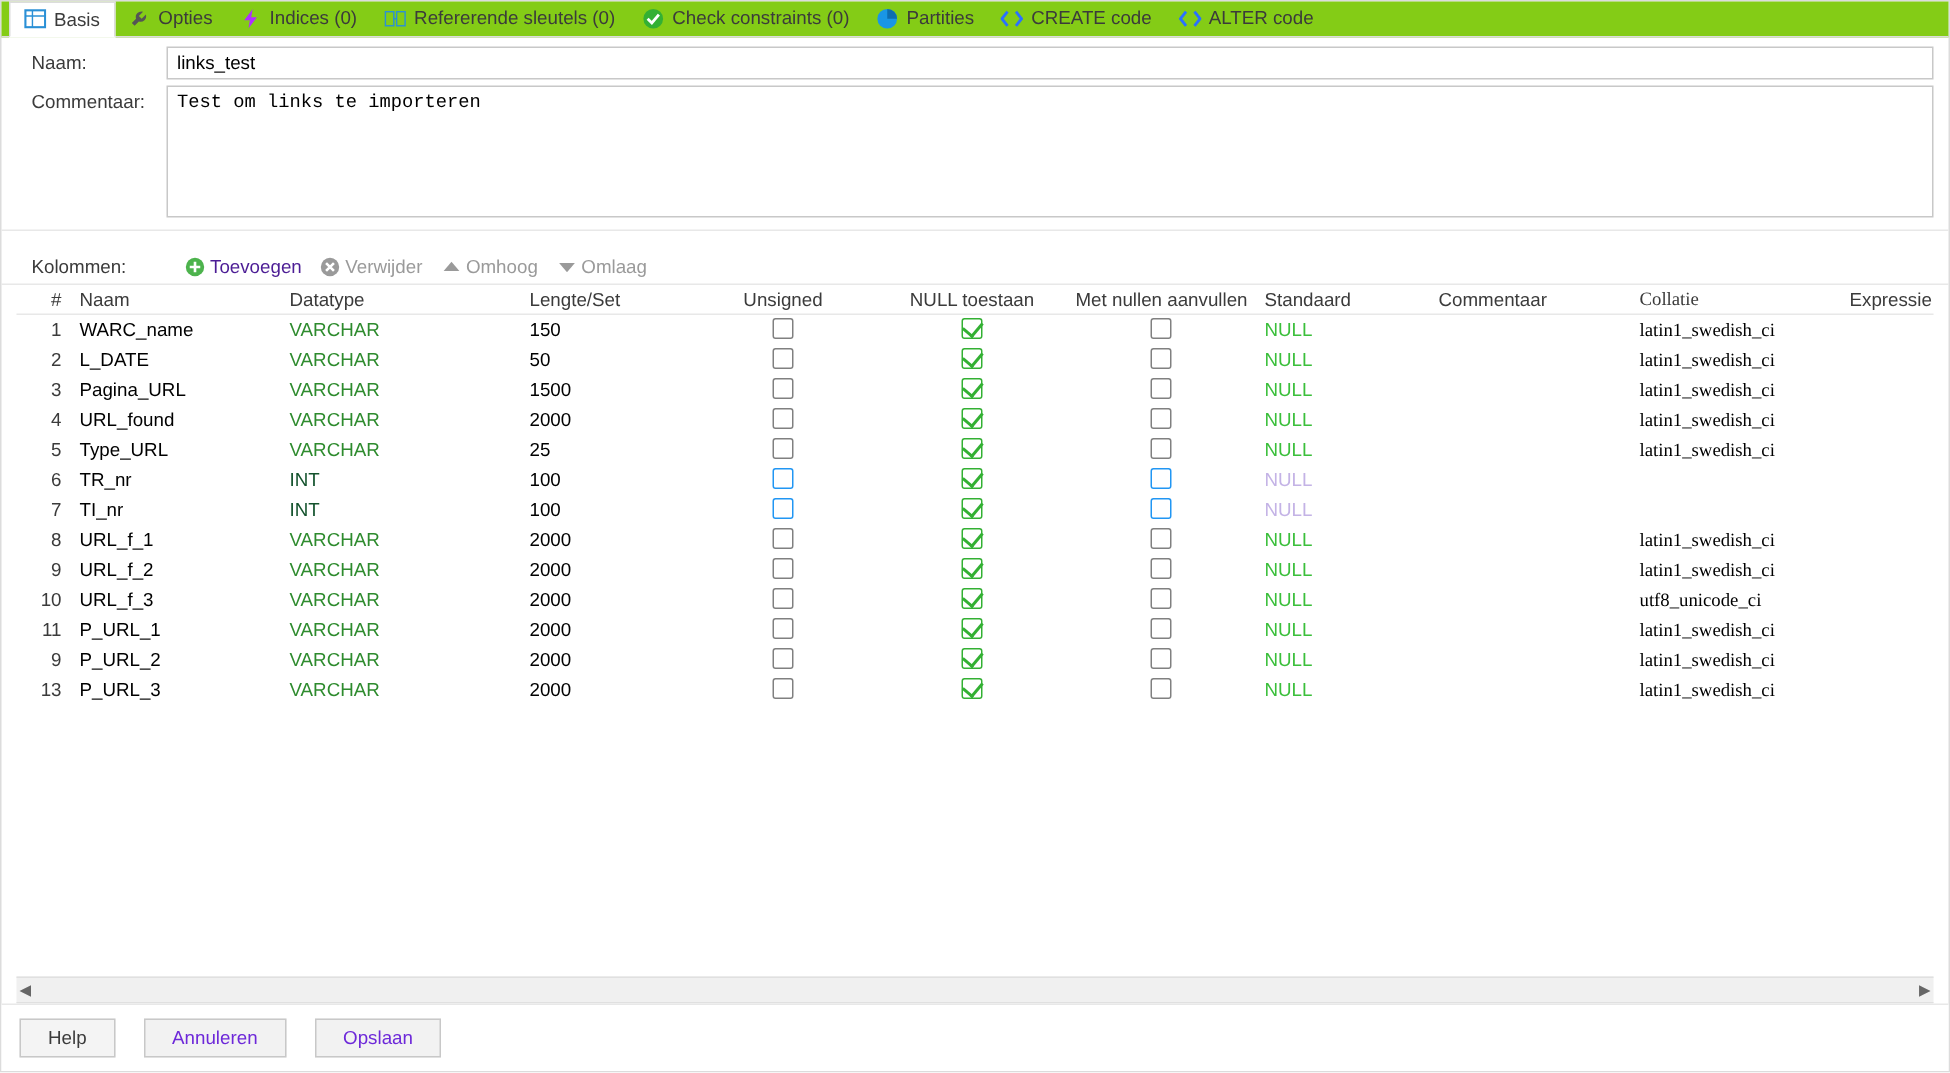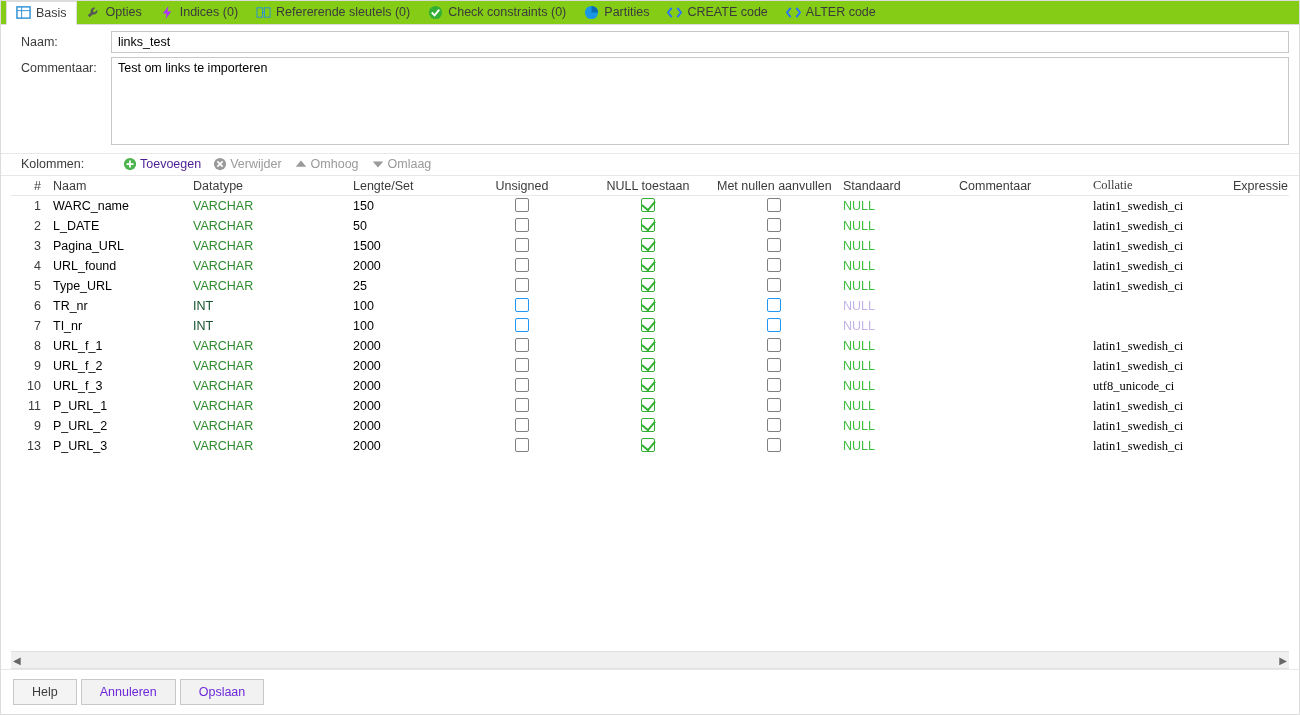--- a/index.html
+++ b/index.html
@@ -10,24 +10,24 @@
   .tabs { display:flex; align-items:center; border-bottom:1px solid #dcdcdc; background:#84cc16; padding-left:5px;}
   .tab { display:flex; align-items:center; gap:5px; padding:3px 9px 4px 9px; cursor:default; color:#3b3b3b;}
   .tab.active { background:#fff; border:1px solid #dcdcdc; border-bottom:1px solid #fff; margin-bottom:-1px;}
   .tab svg { width:15px; height:15px; }
 
   
   .form-area { padding:6px 10px 4px 20px; }
   .form-row { display:flex; align-items:flex-start; margin-bottom:4px; }
   .form-label { width:90px; color:#3b3b3b; padding-top:4px;}
   .form-input { flex:1; border:1px solid #c8c8c8; padding:3px 6px; background:#fff; }
-  .form-textarea { flex:1; border:1px solid #c8c8c8; padding:3px 6px; height:88px; resize:none; background:#fff; font-family:Liberation Sans, sans-serif; font-size:inherit;}
+  .form-textarea { flex:1; border:1px solid #c8c8c8; padding:3px 6px; height:88px; resize:none; background:#fff; font-family:Liberation Mono, monospace; font-size:inherit;}
 
   
-  .cols-bar { display:flex; align-items:center; gap:12px; padding:3px 10px 4px 20px; border-top:1px solid #e8e8e8; border-bottom:1px solid #e8e8e8;}
+  .cols-bar { display:flex; align-items:center; gap:12px; padding:17px 10px 4px 20px; border-top:1px solid #e8e8e8; border-bottom:1px solid #e8e8e8;}
   .cols-label { width:90px; color:#3b3b3b; }
   .tb-btn { display:flex; align-items:center; gap:3px; color:#9a9a9a; cursor:default; }
   .tb-btn.enabled { color:#4c1d95; }
   .tb-btn svg { width:14px; height:14px;}
 
   
   .grid { flex:1; overflow:hidden; display:flex; flex-direction:column; padding:0 10px; }
   .grid-header, .grid-row { display:flex; align-items:center; height:20px; }
   .grid-header { color:#3b3b3b; border-bottom:1px solid #e8e8e8; }
   .cell { overflow:hidden; white-space:nowrap; padding:0 6px; }
@@ -50,21 +50,21 @@
   .cb { width:14px; height:14px; display:inline-block; border:1.5px solid #808080; border-radius:2px; position:relative; background:#fff;}
   .cb.int { border-color:#2196f3; }
   .cb.checked::after { content:""; position:absolute; left:2px; top:-1px; width:7px; height:10px; border:solid #33b033; border-width:0 2.5px 2.5px 0; transform:rotate(40deg); }
   .cb.checked { border-color:#33b033; }
 
   .grid-body { flex:1; overflow:auto; }
 
   .hscroll { height:18px; background:#f0f0f0; display:flex; align-items:center; justify-content:space-between; padding:0 2px; border-top:1px solid #e0e0e0; border-bottom:1px solid #e0e0e0; margin:0 10px;}
   .hs-arr { color:#666; font-size:10px; cursor:default;}
 
-  .footer { display:flex; gap:4px; padding:9px 12px; background:#fff; border-top:1px solid #e8e8e8;}
+  .footer { display:flex; gap:19px; padding:9px 12px; background:#fff; border-top:1px solid #e8e8e8;}
   .fbtn { padding:5px 18px; border:1px solid #c8c8c8; background:#f4f4f4; color:#3b3b3b; cursor:default;}
   .fbtn.disabled { color:#6d28d9; background:#f2f2f2;}
 </style>
 </head>
 <body>
 
 <div class="wrap">
 
   <div class="tabs" id="tab-bar">
       <div class="tab active">

